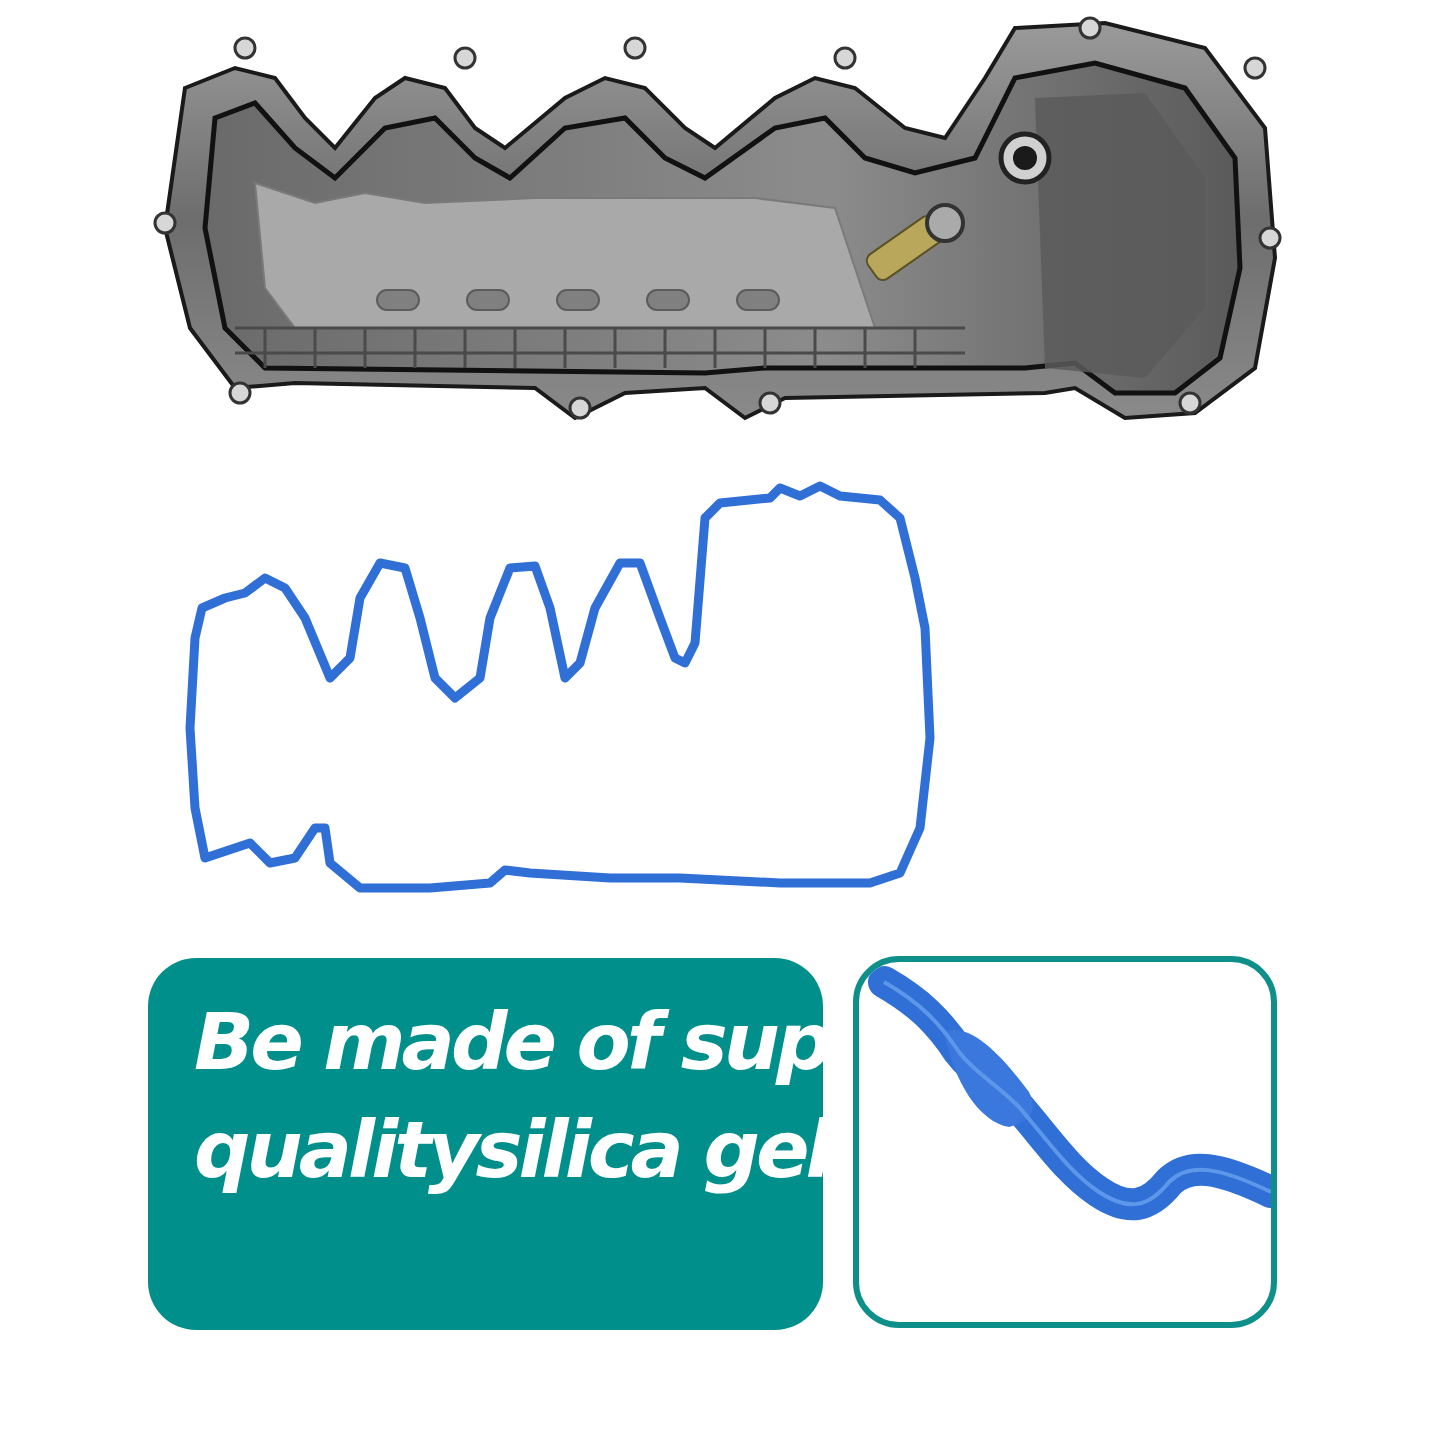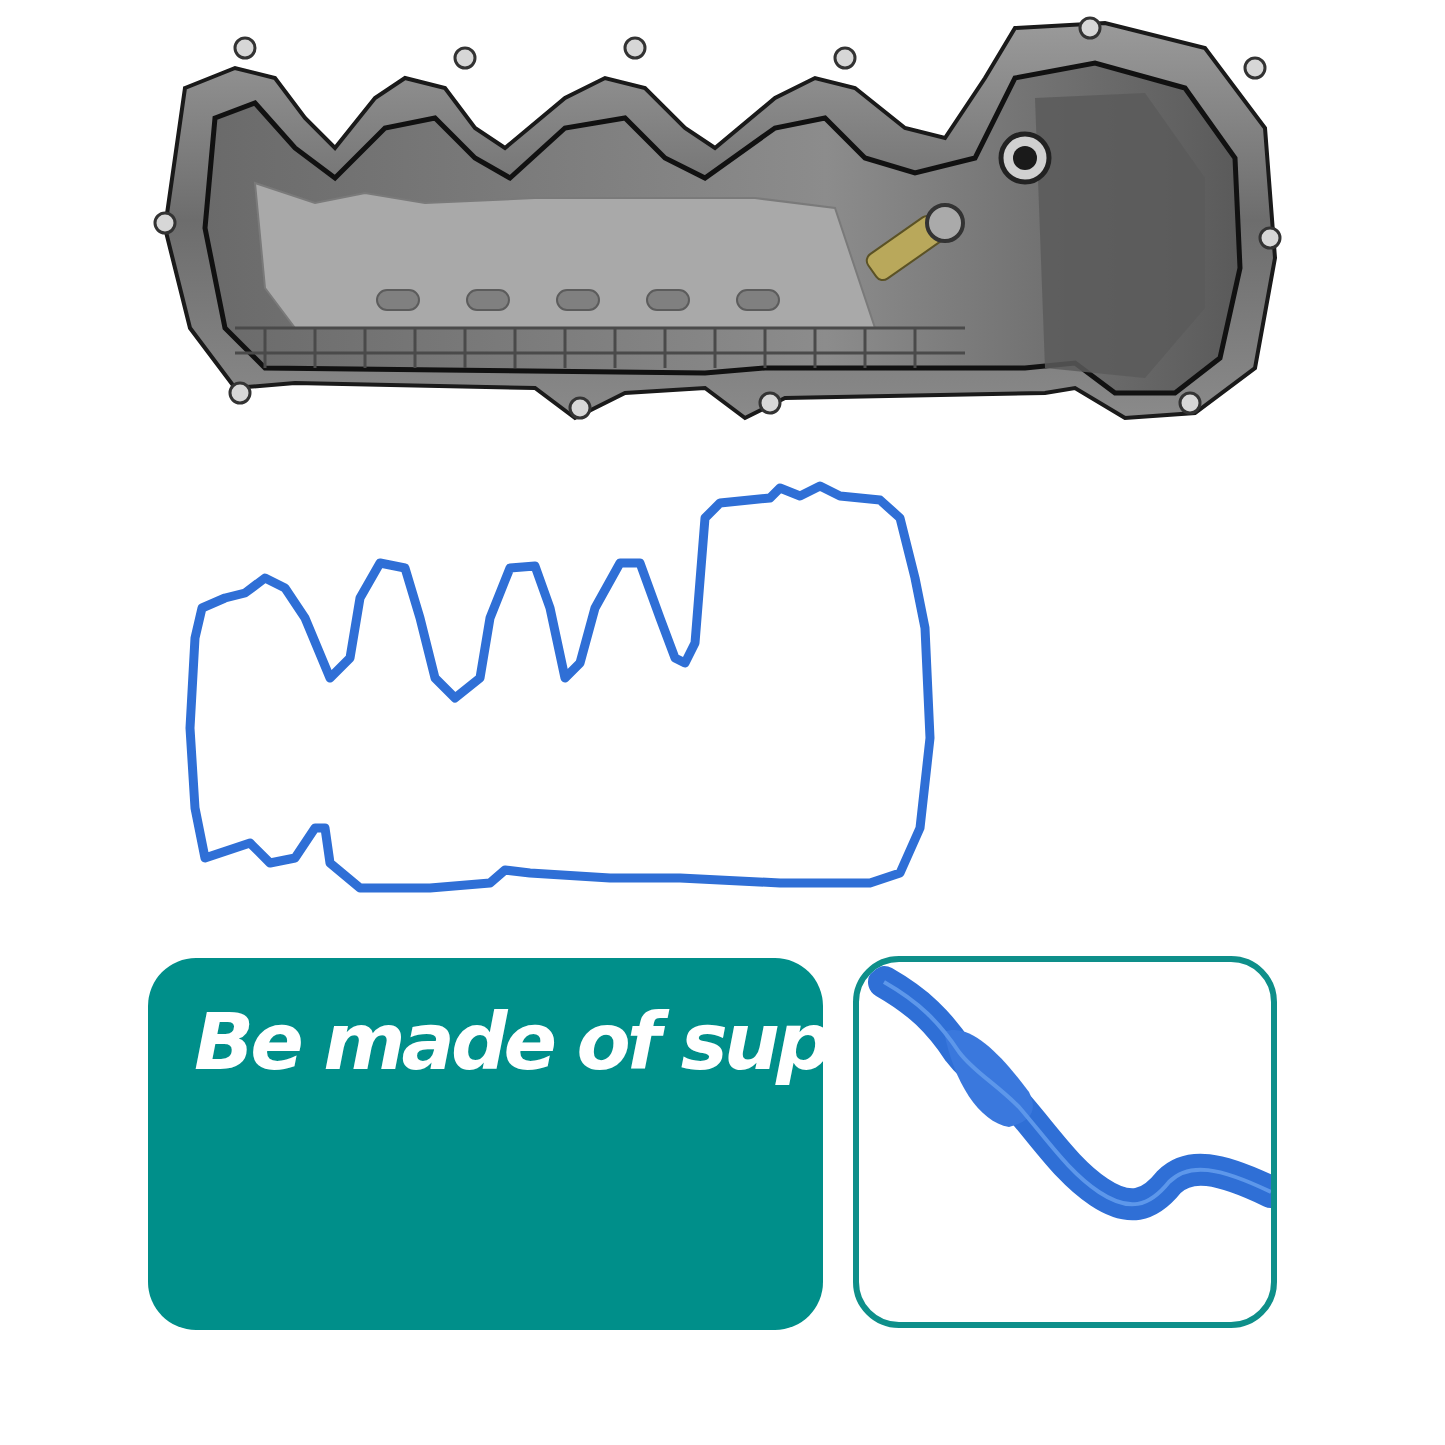--- a/index.html
+++ b/index.html
@@ -94,20 +94,21 @@
 <div class="abs" id="gasket">
   <svg width="1040" height="430" viewBox="0 0 1040 430">
     <path d="M22,130 L45,120 L65,115 L85,100 L105,110 L125,140 L150,200 L170,180 L180,120 L200,85 L225,90 L240,140 L255,200 L275,220 L300,200 L310,140 L330,90 L355,88 L370,130 L385,200 L400,185 L415,130 L440,85 L460,85 L480,140 L495,180 L505,185 L515,165 L525,40 L540,25 L590,20 L600,10 L620,18 L640,8 L660,18 L700,22 L720,40 L735,100 L745,150 L750,260 L740,350 L720,395 L690,405 L600,405 L500,400 L430,400 L350,395 L325,392 L310,405 L250,410 L180,410 L150,385 L145,350 L135,350 L115,380 L90,385 L70,365 L40,375 L25,380 L15,330 L10,250 L15,160 Z" fill="none" stroke="#2f6fd6" stroke-width="9" stroke-linejoin="round"></path>
     <path d="M22,130 L45,120 L65,115 L85,100 L105,110 L125,140 L150,200 L170,180 L180,120 L200,85 L225,90 L240,140 L255,200 L275,220 L300,200 L310,140 L330,90 L355,88 L370,130 L385,200 L400,185 L415,130 L440,85 L460,85 L480,140 L495,180 L505,185 L515,165 L525,40 L540,25 L590,20 L600,10 L620,18 L640,8 L660,18 L700,22 L720,40 L735,100 L745,150 L750,260 L740,350 L720,395 L690,405 L600,405 L500,400 L430,400 L350,395 L325,392 L310,405 L250,410 L180,410 L150,385 L145,350 L135,350 L115,380 L90,385 L70,365 L40,375 L25,380 L15,330 L10,250 L15,160 Z" fill="none" stroke="#5a93e8" stroke-width="2" stroke-linejoin="round" transform="translate(0,0) scale(1.38 1.0)" opacity="0"></path>
   </svg>
 </div>
 
 <div class="abs" id="textbox">
   <div class="txt">
     <div>Be made of super</div>
+    <div>qualitysilica gel!</div>
   </div>
 </div>
 
 <div class="abs" id="detail">
   <svg width="412" height="360" viewBox="0 0 412 360">
     <path d="M25,20 C60,40 80,60 100,90 C115,110 135,120 160,145 C190,180 210,210 240,230 C270,250 290,245 310,220 C330,200 360,205 412,230" fill="none" stroke="#2f6fd6" stroke-width="32" stroke-linecap="round"></path>
     <path d="M85,70 C110,60 140,90 170,130 C180,150 170,160 150,165 C120,160 95,120 85,70 Z" fill="#3a78dd"></path>
     <path d="M25,20 C60,40 80,60 100,90 C115,110 135,120 160,145 C190,180 210,210 240,230 C270,250 290,245 310,220 C330,200 360,205 412,230" fill="none" stroke="#5d97ea" stroke-width="4"></path>
   </svg>
 </div>

